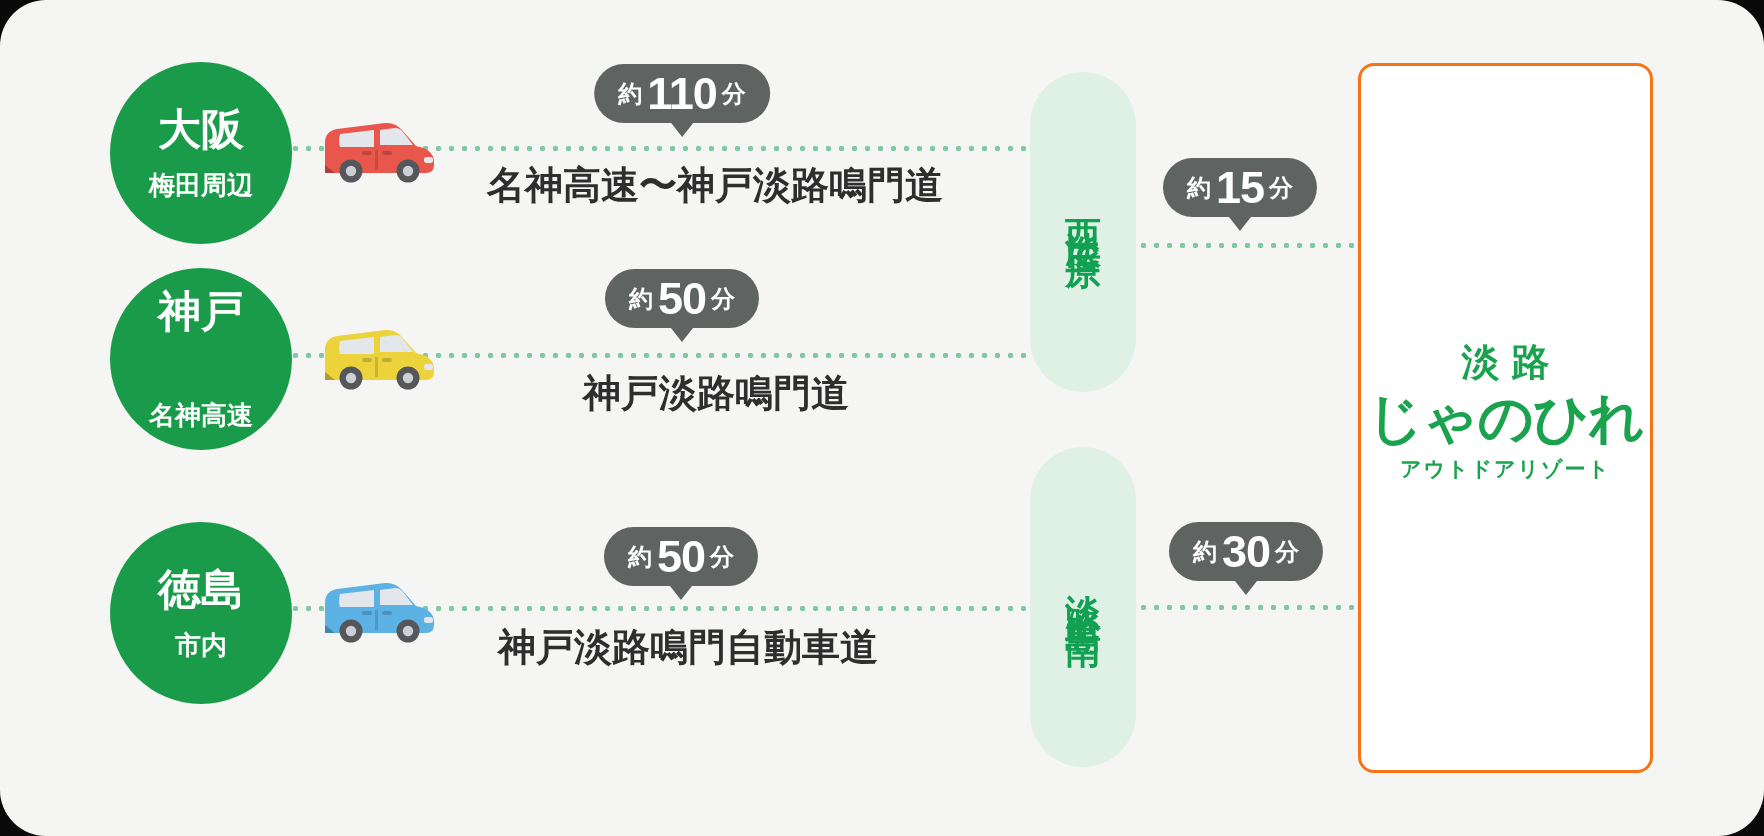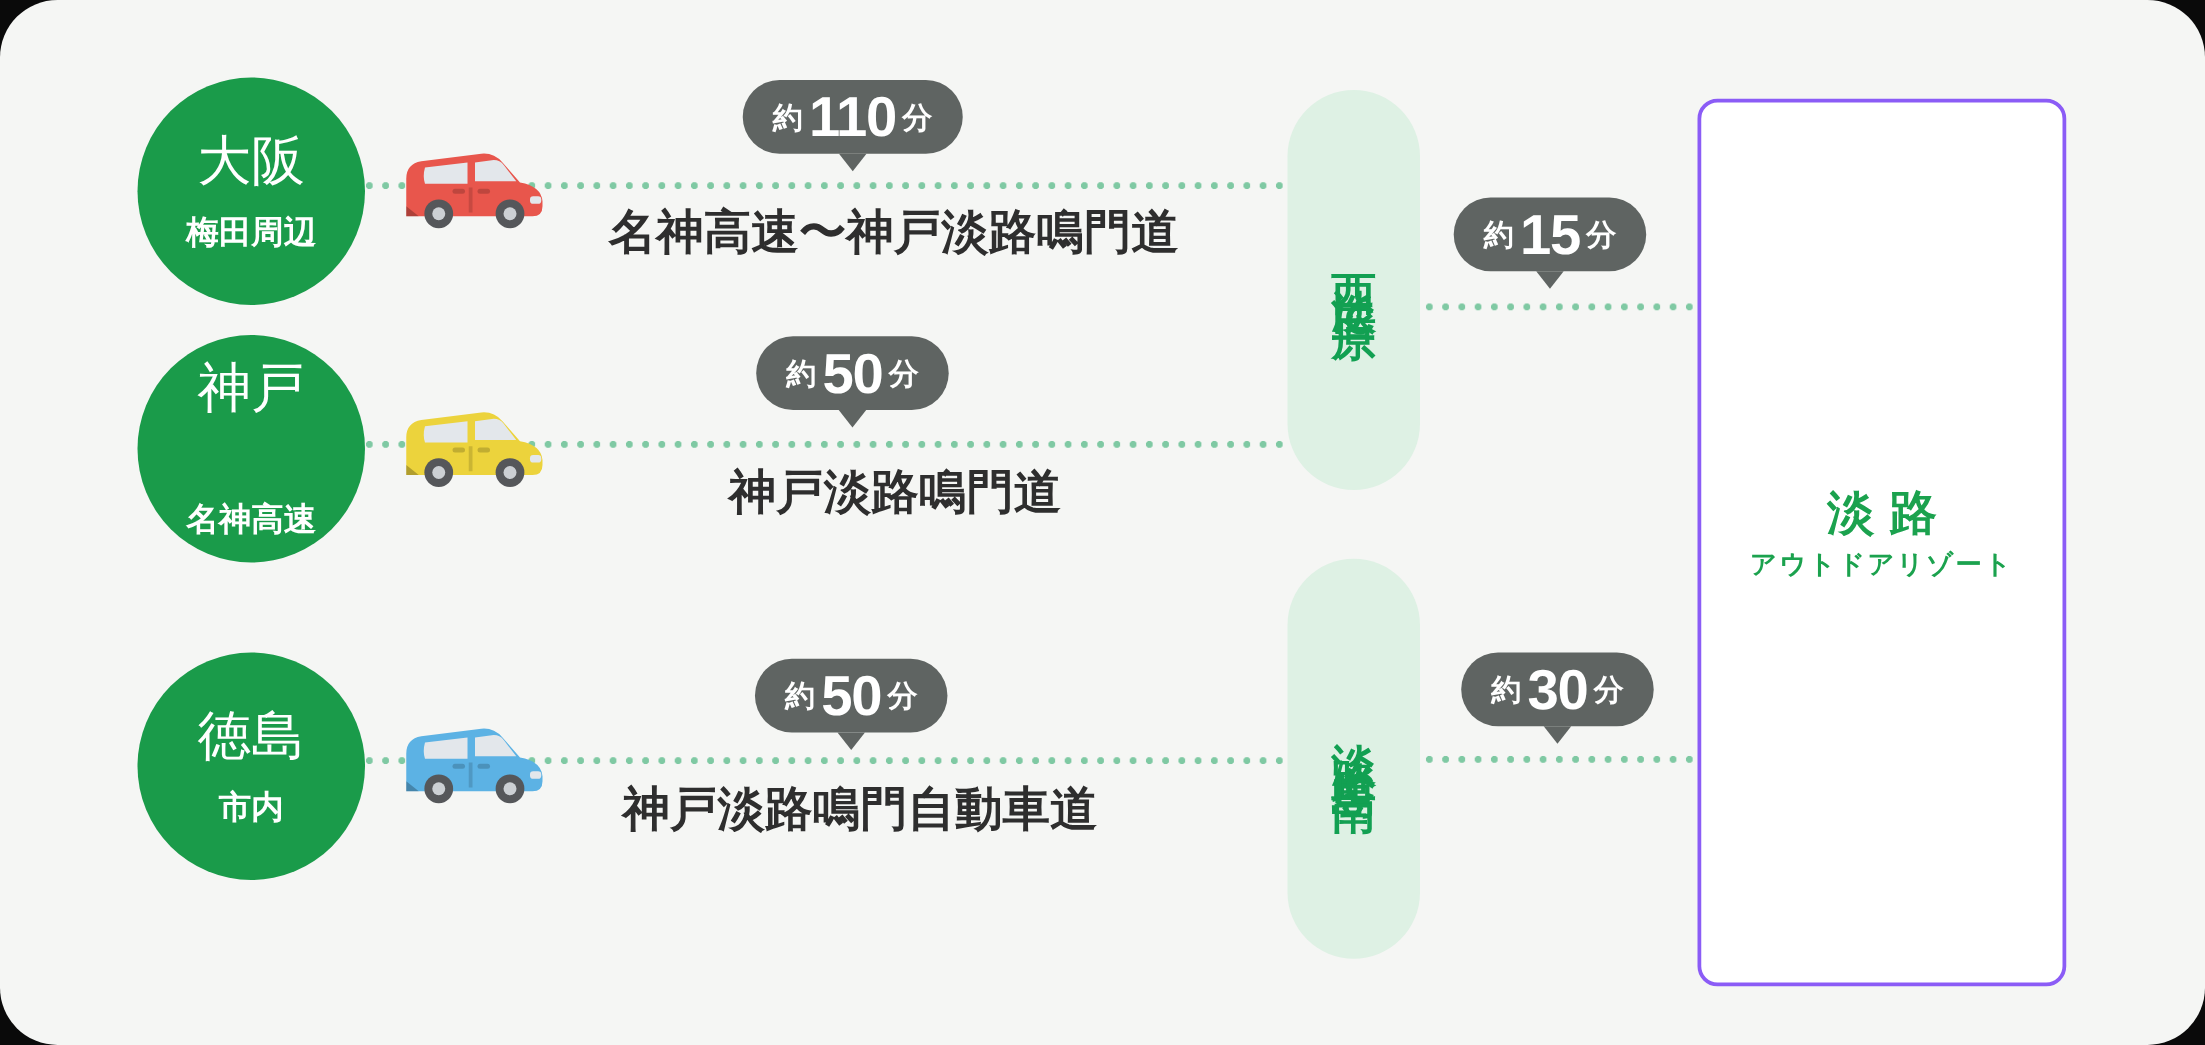--- a/index.html
+++ b/index.html
@@ -7,21 +7,21 @@
     position:relative;width:1764px;height:836px;background:#f5f6f4;
     border-radius:46px;overflow:hidden;
     font-family:"Liberation Sans","DejaVu Sans",sans-serif;
   }
   
   .origin{
     position:absolute;width:182px;height:182px;border-radius:50%;
     background:#1a9b4a;color:#fff;display:flex;flex-direction:column;
     align-items:center;justify-content:center;text-align:center;line-height:1.15;
   }
-  .origin .city{font-size:43px;font-weight:normal;}
+  .origin .city{font-size:43px;font-weight:bold;}
   .origin .area{font-size:26px;font-weight:bold;margin-top:16px;}
   
   .dots{
     position:absolute;height:7px;
     background-image:radial-gradient(circle 3px at 3.5px 3.5px,#7fc9a3 2.6px,rgba(0,0,0,0) 3px);
     background-size:13px 7px;background-repeat:repeat-x;
   }
   
   .badge{
     position:absolute;transform:translateX(-50%);
@@ -43,22 +43,22 @@
     background:#def1e4;display:flex;align-items:center;justify-content:center;
   }
   .pill-text{
     writing-mode:vertical-rl;text-orientation:upright;
     color:#12a052;font-size:36px;font-weight:bold;letter-spacing:12px;line-height:1;
   }
   .pill-text .ic{text-combine-upright:all;letter-spacing:0;font-size:34px;}
   
   .card{
     position:absolute;left:1358px;top:63px;width:295px;height:710px;
-    background:#ffffff;border:3px solid #8b5cf6;border-radius:16px;
-    box-sizing:border-box;display:flex;align-items:center;justify-content:center;margin-top:16px;
+    background:#ffffff;border:3px solid #f97316;border-radius:16px;
+    box-sizing:border-box;display:flex;align-items:center;justify-content:center;
   }
   .logo{display:flex;flex-direction:column;align-items:center;color:#1ba24e;line-height:1.1;margin-top:-14px;}
   .logo .l-top{font-size:38px;font-weight:bold;letter-spacing:12px;text-indent:12px;}
   .logo .l-main{font-size:55px;font-weight:bold;margin-top:4px;letter-spacing:-1px;}
   .logo .l-sub{font-size:21px;font-weight:bold;margin-top:8px;letter-spacing:2px;}
   .car{position:absolute;width:132px;height:78px;}
 </style>
 </head>
 <body>
 
@@ -159,17 +159,18 @@
   <div class="pill" style="top:72px;">
     <div class="pill-text"><span>西淡三原</span><span class="ic">IC</span></div>
   </div>
   <div class="pill" style="top:447px;">
     <div class="pill-text"><span>淡路島南</span><span class="ic">IC</span></div>
   </div>
 
   <div class="card">
     <div class="logo">
       <div class="l-top">淡路</div>
+      <div class="l-main">じゃのひれ</div>
       <div class="l-sub">アウトドアリゾート</div>
     </div>
   </div>
 
 </div>
 
 </body></html>

